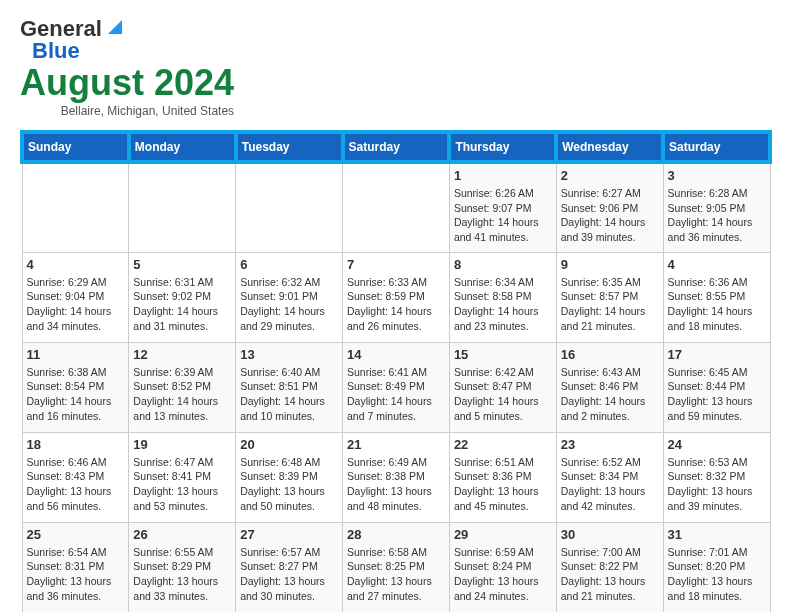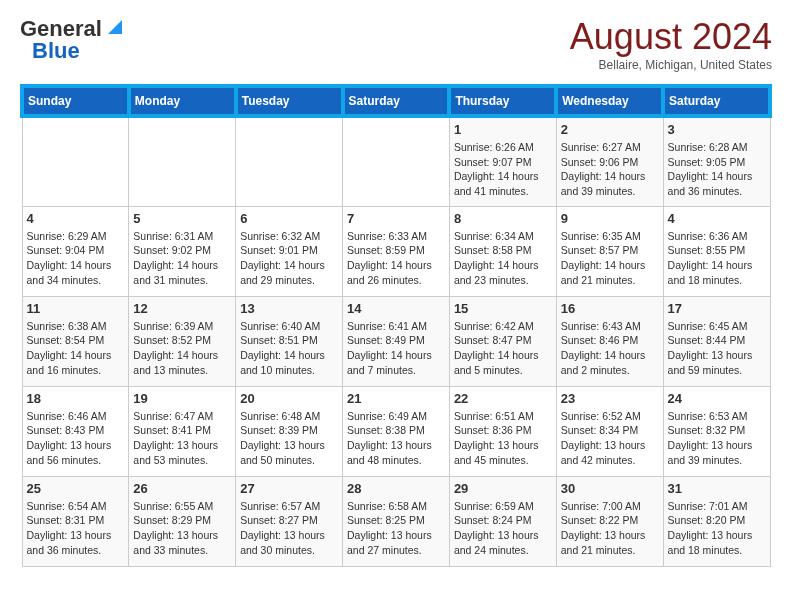--- a/index.html
+++ b/index.html
@@ -8,39 +8,40 @@
       background: #fff;
       width: 792px;
       min-height: 612px;
       padding: 16px 20px;
     }
     .header-area {
       display: flex;
       justify-content: space-between;
       align-items: flex-start;
       margin-bottom: 12px;
+      flex-direction: column;
     }
     .logo {
       display: flex;
       flex-direction: column;
       align-items: flex-start;
     }
     .logo-text {
       font-size: 22px;
       font-weight: bold;
       color: #333;
       line-height: 1;
     }
     .title-area {
       text-align: right;
     }
     .main-title {
       font-size: 36px;
-      font-weight: normal;
-      color: #7f1d1d;
+      font-weight: bold;
+      color: #15803d;
     }
     .subtitle {
       font-size: 12px;
       color: #555;
     }
     table {
       width: 100%;
       border-collapse: collapse;
       font-size: 11px;
     }

